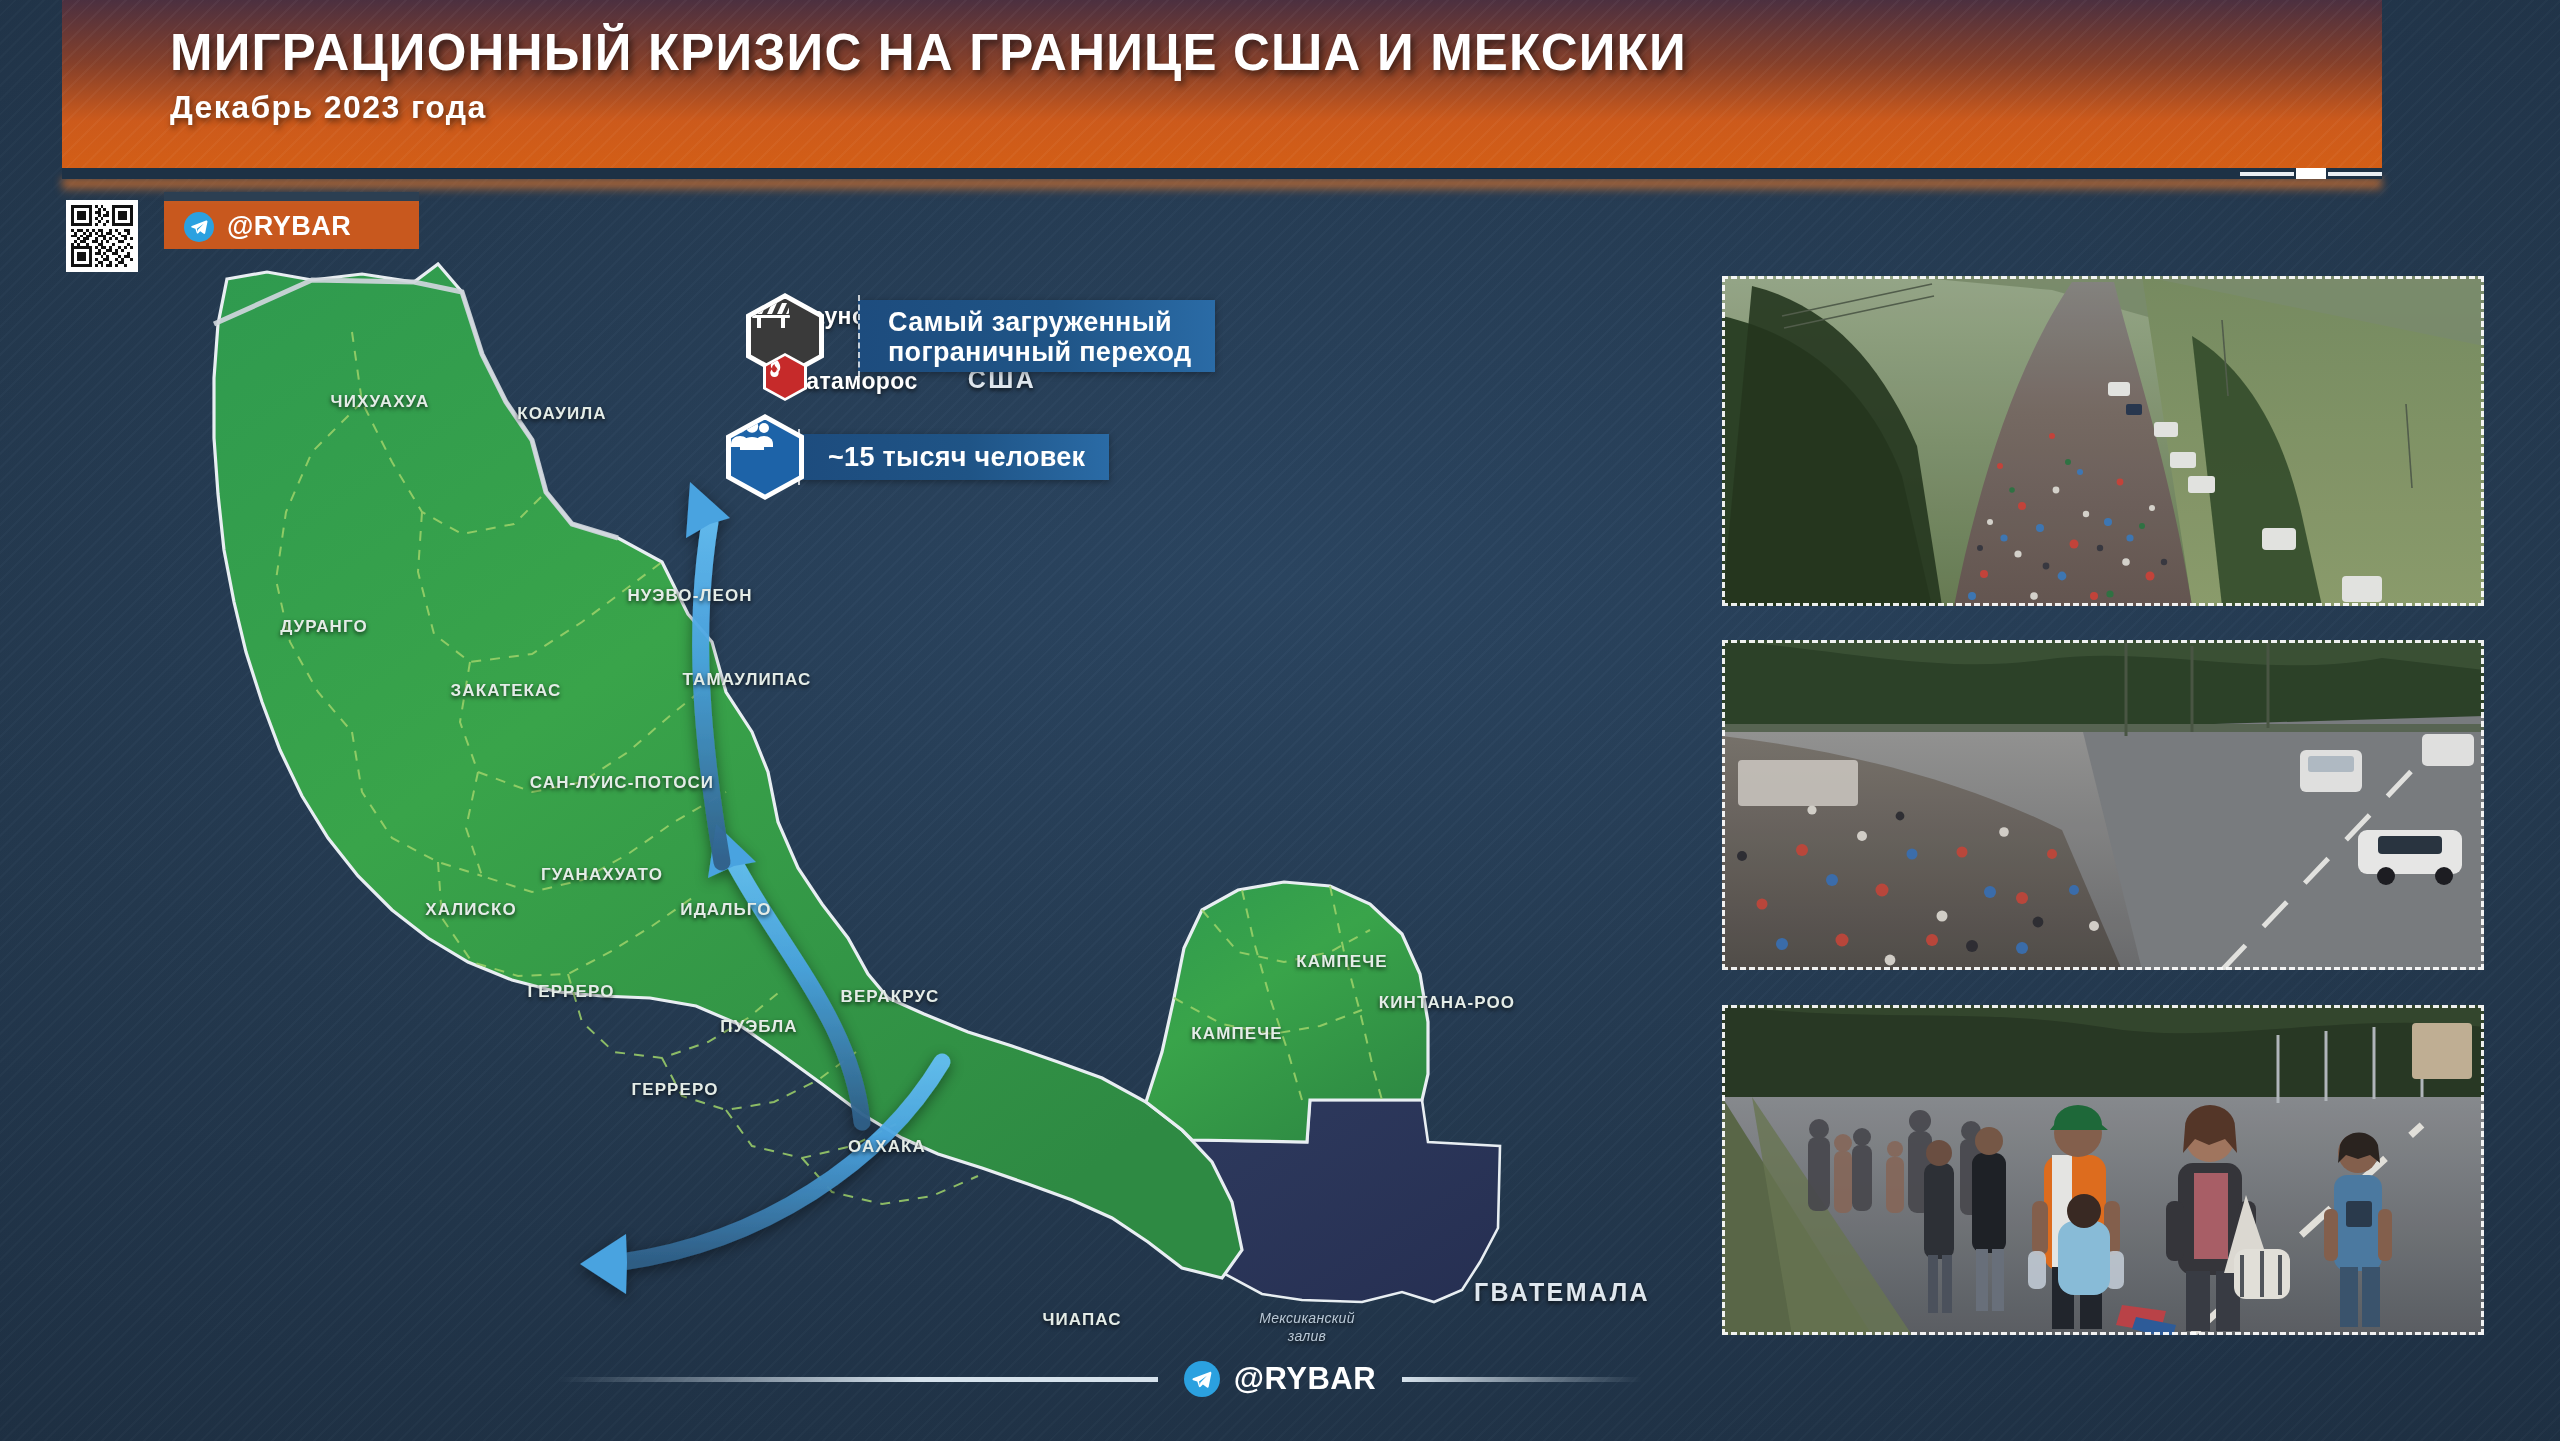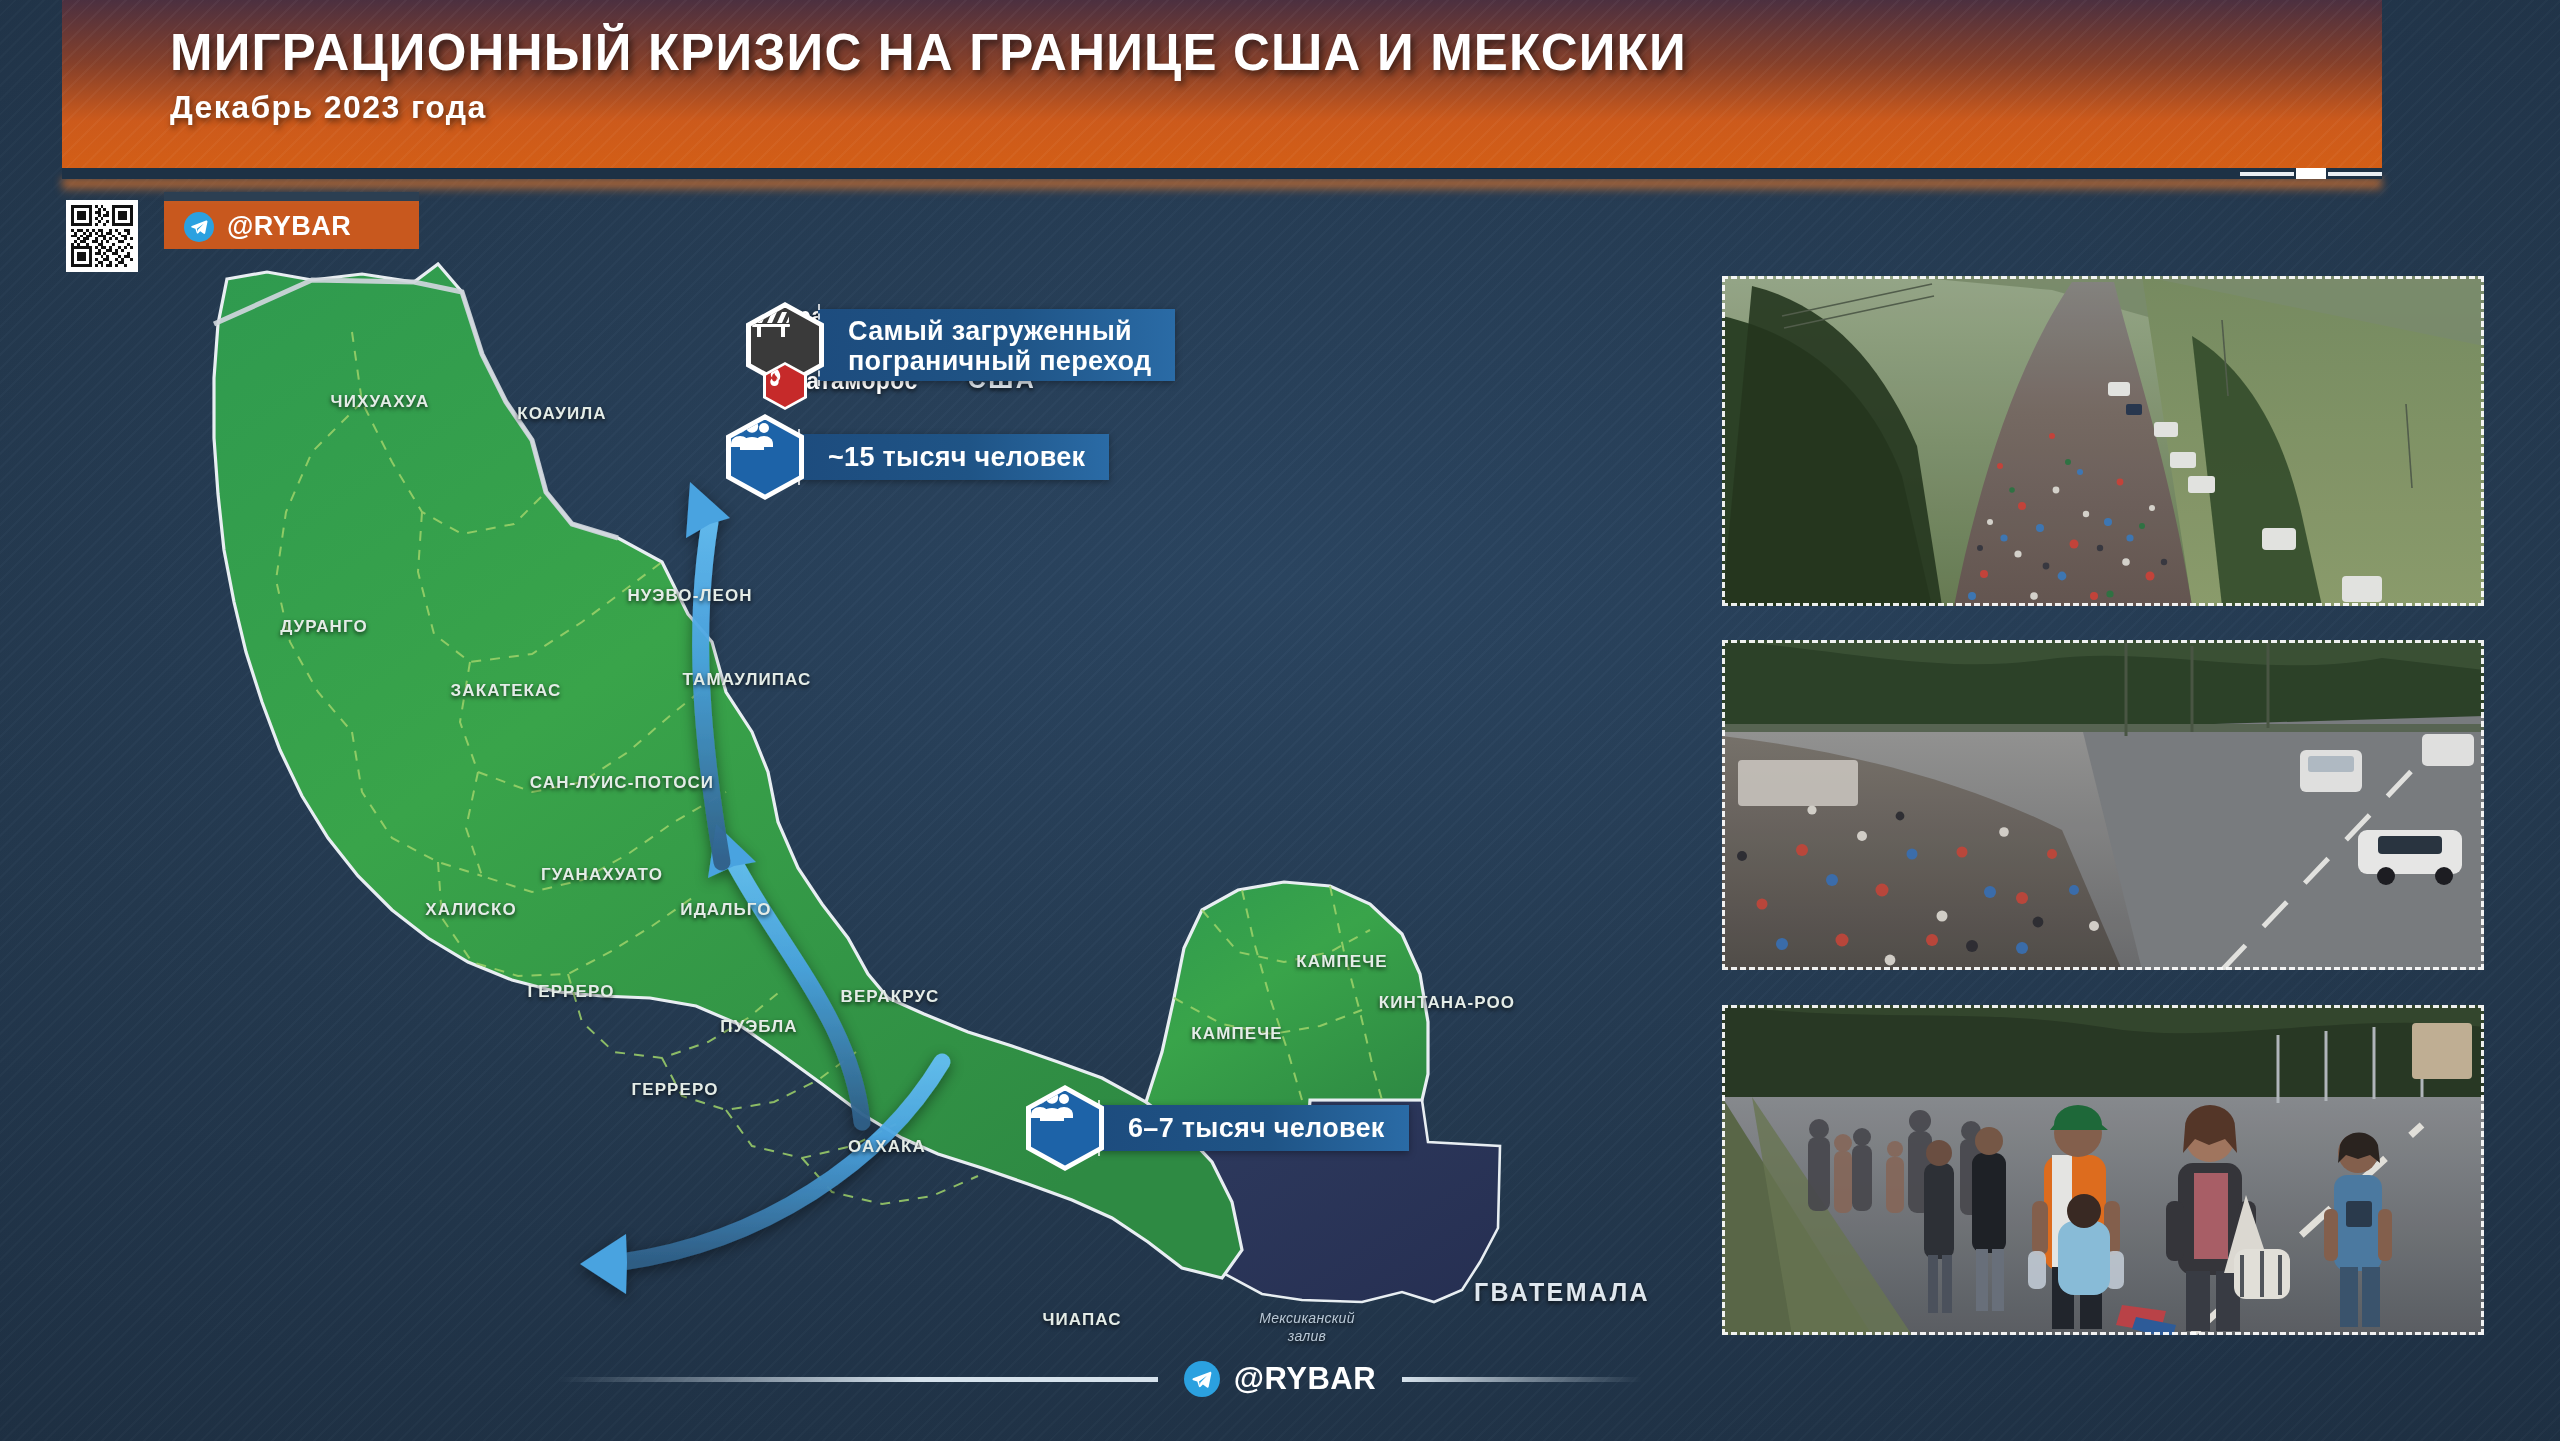--- a/index.html
+++ b/index.html
@@ -403,21 +403,21 @@
         <div class="geo-label geo-country" style="left: 940px; top: 117px;">США</div>
         <div class="geo-label geo-country" style="left: 1500px; top: 1030px;">ГВАТЕМАЛА</div>
         <div class="geo-label geo-city" style="left: 790px; top: 54px;">Браунсвилл</div>
         <div class="geo-label geo-city" style="left: 790px; top: 119px;">Матаморос</div>
         <div class="geo-label geo-sea" style="left: 1245px; top: 1065px;">
           <div>Мексиканский</div>
           <div>залив</div>
         </div>
       </div>
 
-    <div class="callout" style="left:684px;top:83px;">
+    <div class="callout" style="left:684px;top:74px;gap:40px;">
       <div class="hexmark">
         <div class="hex hex-outer"></div>
         <div class="hex-inner hex-dark">
           <svg width="40" height="30" viewBox="0 0 40 30" aria-hidden="true">
             <rect x="2" y="4" width="36" height="11" rx="1.5" fill="#fff"></rect>
             <g fill="#3a3a3a">
               <path d="M6 4 l5 0 l-5 11 l-5 0 z"></path>
               <path d="M16 4 l5 0 l-5 11 l-5 0 z"></path>
               <path d="M26 4 l5 0 l-5 11 l-5 0 z"></path>
               <path d="M36 4 l4 0 l-5 11 l-4 0 z"></path>
@@ -457,38 +457,20 @@
             <path d="M24 24c0-5 4-8 9-8s9 3 9 8v3H24z" fill="#fff"></path>
             <path d="M9 27c0-6.2 5.4-10 12-10s12 3.8 12 10v3H9z" fill="#fff"></path>
           </svg>
         </div>
       </div>
       <div class="label-chip">
         <span class="chiptxt">~15 тысяч человек</span>
       </div>
     </div>
 
-    <div class="callout" style="left:964px;top:866px;">
-      <div class="hexmark">
-        <div class="hex hex-outer"></div>
-        <div class="hex-inner hex-blue">
-          <svg width="42" height="30" viewBox="0 0 42 30" aria-hidden="true">
-            <circle cx="9" cy="8" r="5" fill="#fff"></circle>
-            <circle cx="33" cy="8" r="5" fill="#fff"></circle>
-            <circle cx="21" cy="6.5" r="6.2" fill="#fff"></circle>
-            <path d="M0 24c0-5 4-8 9-8s9 3 9 8v3H0z" fill="#fff"></path>
-            <path d="M24 24c0-5 4-8 9-8s9 3 9 8v3H24z" fill="#fff"></path>
-            <path d="M9 27c0-6.2 5.4-10 12-10s12 3.8 12 10v3H9z" fill="#fff"></path>
-          </svg>
-        </div>
-      </div>
-      <div class="label-chip">
-        <span class="chiptxt">6–7 тысяч человек</span>
-      </div>
-    </div>
   </div>
 
   <div class="photo" style="left:1722px;top:276px;width:762px;height:330px;">
     <div class="img">
       <svg width="762" height="330" viewBox="0 0 762 330" preserveAspectRatio="none" aria-hidden="true">
         <defs>
           <linearGradient id="sky1" x1="0" y1="0" x2="0" y2="1">
             <stop offset="0%" stop-color="#9fb08f"></stop>
               <stop offset="100%" stop-color="#6d8257"></stop>
           </linearGradient>

